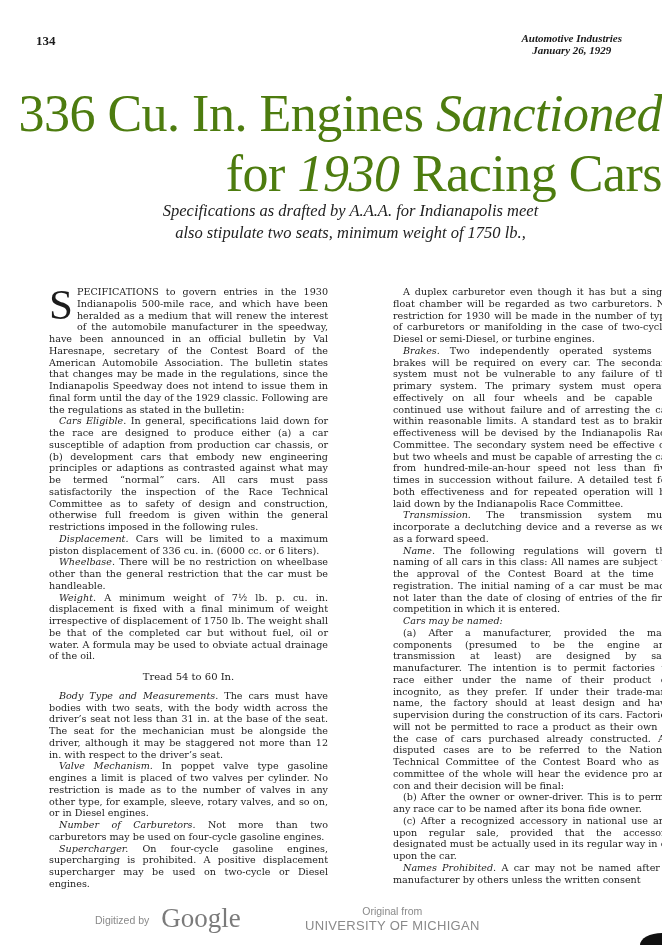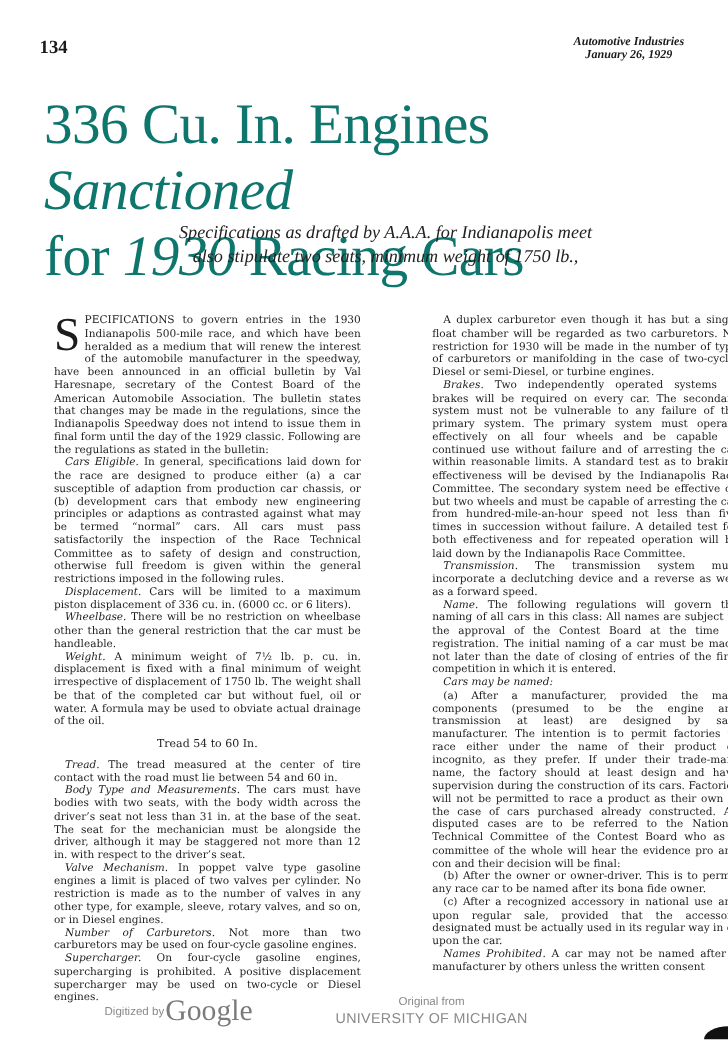--- a/index.html
+++ b/index.html
@@ -2,31 +2,31 @@
 <html><head>
 <meta charset="utf-8">
 <style>
   html, body { margin: 0; padding: 0; background: #ffffff; }
   body {
     width: 662px; height: 945px; position: relative; overflow: hidden;
     font-family: "DejaVu Serif", serif; color: #1a1a1a;
   }
   .page-num {
     position: absolute; left: 36px; top: 33px;
-    font-family: "Liberation Serif", serif; font-size: 17px; font-weight: bold;
+    font-family: "Liberation Serif", serif; font-size: 13px; font-weight: bold;
   }
   .masthead {
     position: absolute; right: 40px; top: 32px; text-align: center;
     font-family: "Liberation Serif", serif; font-size: 11px; font-style: italic; font-weight: bold;
     line-height: 12px;
   }
   .title {
-    position: absolute; left: 0; right: 0; top: 84px; text-align: left;
-    font-family: "Liberation Serif", serif; font-weight: normal; color: #0f766e;
-    font-size: 52px; line-height: 60px; letter-spacing: -0.5px; margin-left: 40px;
+    position: absolute; left: 0; right: 0; top: 84px; text-align: right;
+    font-family: "Liberation Serif", serif; font-weight: normal; color: #4d7c0f;
+    font-size: 52px; line-height: 60px; letter-spacing: -0.5px;
   }
   .title .it { font-style: italic; }
   .subtitle {
     position: absolute; left: 0; right: 0; top: 200px; text-align: center;
     font-family: "Liberation Serif", serif; font-style: italic;
     font-size: 16.5px; line-height: 22px; color: #222; padding-left: 39px;
   }
   .col {
     position: absolute; top: 286px; width: 279px;
     font-family: "DejaVu Serif", serif; font-size: 9.6px; line-height: 11.75px;
@@ -41,21 +41,21 @@
   .dropcap {
     float: left; font-family: "Liberation Serif", serif;
     font-size: 43px; line-height: 34px; margin: 2px 4px 0 0; padding: 0;
   }
   .section-head {
     text-align: center; font-weight: normal; margin: 9px 0 7px 0; text-indent: 0;
     font-size: 10px;
   }
   .footer-left {
     position: absolute; left: 95px; top: 904px;
-    display: flex; align-items: flex-end; gap: 1px; color: #8a8a8a; justify-content: flex-end;
+    display: flex; align-items: flex-end; gap: 12px; color: #8a8a8a; justify-content: flex-end;
   }
   .footer-left .small { font-family: "Liberation Sans", sans-serif; font-size: 10.5px; margin-bottom: 6px; }
   .footer-left .logo { font-family: "Liberation Serif", serif; font-size: 27px; color: #7b7b7b; line-height: 28px; }
   .footer-right {
     position: absolute; left: 305px; top: 905px; text-align: center; color: #8a8a8a;
     font-family: "Liberation Sans", sans-serif;
   }
   .footer-right .l1 { font-size: 10.5px; line-height: 13px; }
   .footer-right .l2 { font-size: 13px; line-height: 16px; letter-spacing: 0.3px; }
   .corner-shadow {
@@ -85,21 +85,20 @@
 <div class="col left">
   <p class="noindent"><span class="dropcap">S</span><span>PECIFICATIONS to govern entries in the 1930 Indianapolis 500-mile race, and which have been heralded as a medium that will renew the interest of the automobile manufacturer in the speedway, have been announced in an official bulletin by Val Haresnape, secretary of the Contest Board of the American Automobile Association. The bulletin states that changes may be made in the regulations, since the Indianapolis Speedway does not intend to issue them in final form until the day of the 1929 classic. Following are the regulations as stated in the bulletin:</span></p>
   <div id="left-before">
       <p><span class="lead">Cars Eligible.</span><span> In general, specifications laid down for the race are designed to produce either (a) a car susceptible of adaption from production car chassis, or (b) development cars that embody new engineering principles or adaptions as contrasted against what may be termed “normal” cars. All cars must pass satisfactorily the inspection of the Race Technical Committee as to safety of design and construction, otherwise full freedom is given within the general restrictions imposed in the following rules.</span></p>
       <p><span class="lead">Displacement.</span><span> Cars will be limited to a maximum piston displacement of 336 cu. in. (6000 cc. or 6 liters).</span></p>
       <p><span class="lead">Wheelbase.</span><span> There will be no restriction on wheelbase other than the general restriction that the car must be handleable.</span></p>
       <p><span class="lead">Weight.</span><span> A minimum weight of 7½ lb. p. cu. in. displacement is fixed with a final minimum of weight irrespective of displacement of 1750 lb. The weight shall be that of the completed car but without fuel, oil or water. A formula may be used to obviate actual drainage of the oil.</span></p>
     </div>
   <div class="section-head">Tread 54 to 60 In.</div>
   <div id="left-after">
-      <p><span class="lead">Tread.</span><span> The tread measured at the center of tire contact with the road must lie between 54 and 60 in.</span></p>
       <p><span class="lead">Body Type and Measurements.</span><span> The cars must have bodies with two seats, with the body width across the driver’s seat not less than 31 in. at the base of the seat. The seat for the mechanician must be alongside the driver, although it may be staggered not more than 12 in. with respect to the driver’s seat.</span></p>
       <p><span class="lead">Valve Mechanism.</span><span> In poppet valve type gasoline engines a limit is placed of two valves per cylinder. No restriction is made as to the number of valves in any other type, for example, sleeve, rotary valves, and so on, or in Diesel engines.</span></p>
       <p><span class="lead">Number of Carburetors.</span><span> Not more than two carburetors may be used on four-cycle gasoline engines.</span></p>
       <p><span class="lead">Supercharger.</span><span> On four-cycle gasoline engines, supercharging is prohibited. A positive displacement supercharger may be used on two-cycle or Diesel engines.</span></p>
     </div>
 </div>
 
 <div class="col right">
   <p class="noindent" style="text-indent:10px">A duplex carburetor even though it has but a single float chamber will be regarded as two carburetors. No restriction for 1930 will be made in the number of type of carburetors or manifolding in the case of two-cycle, Diesel or semi-Diesel, or turbine engines.</p>
   <div id="right-paras">

